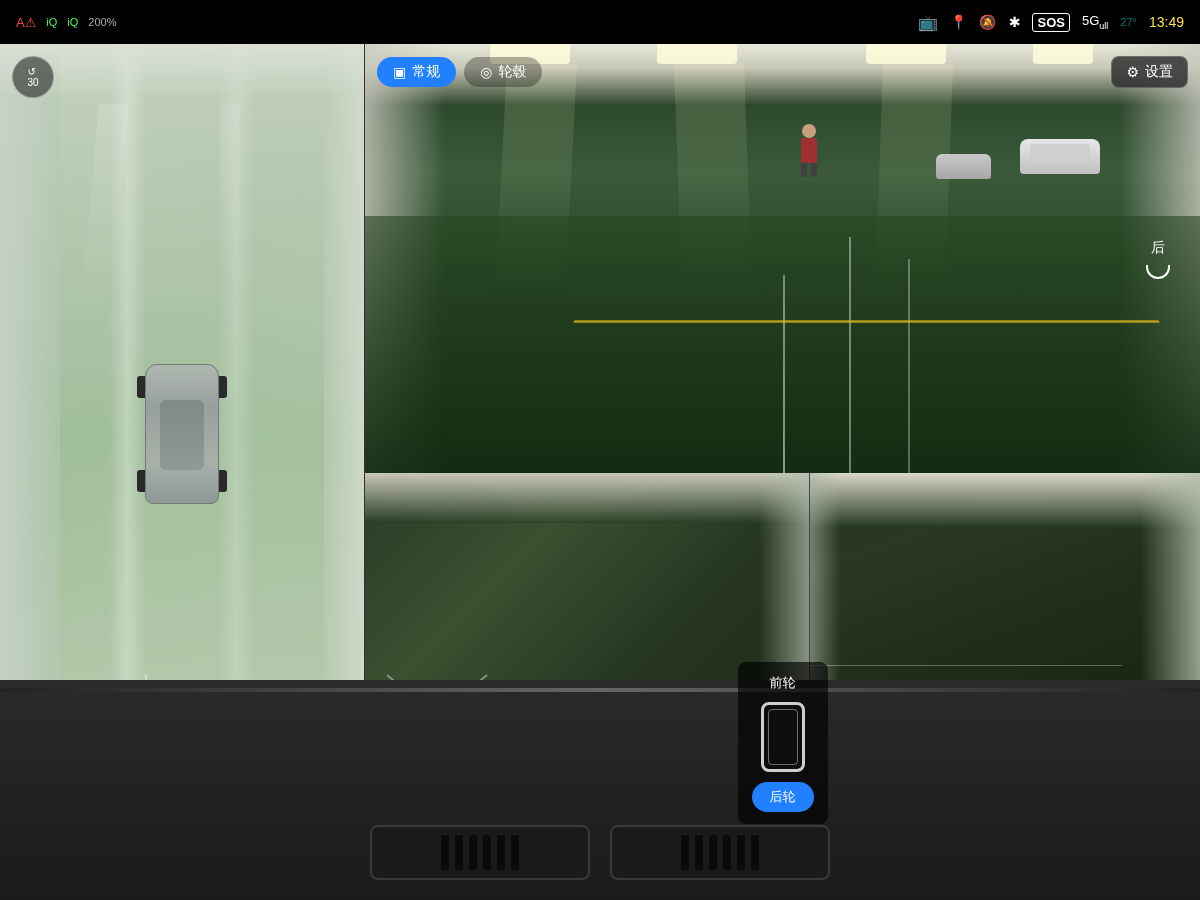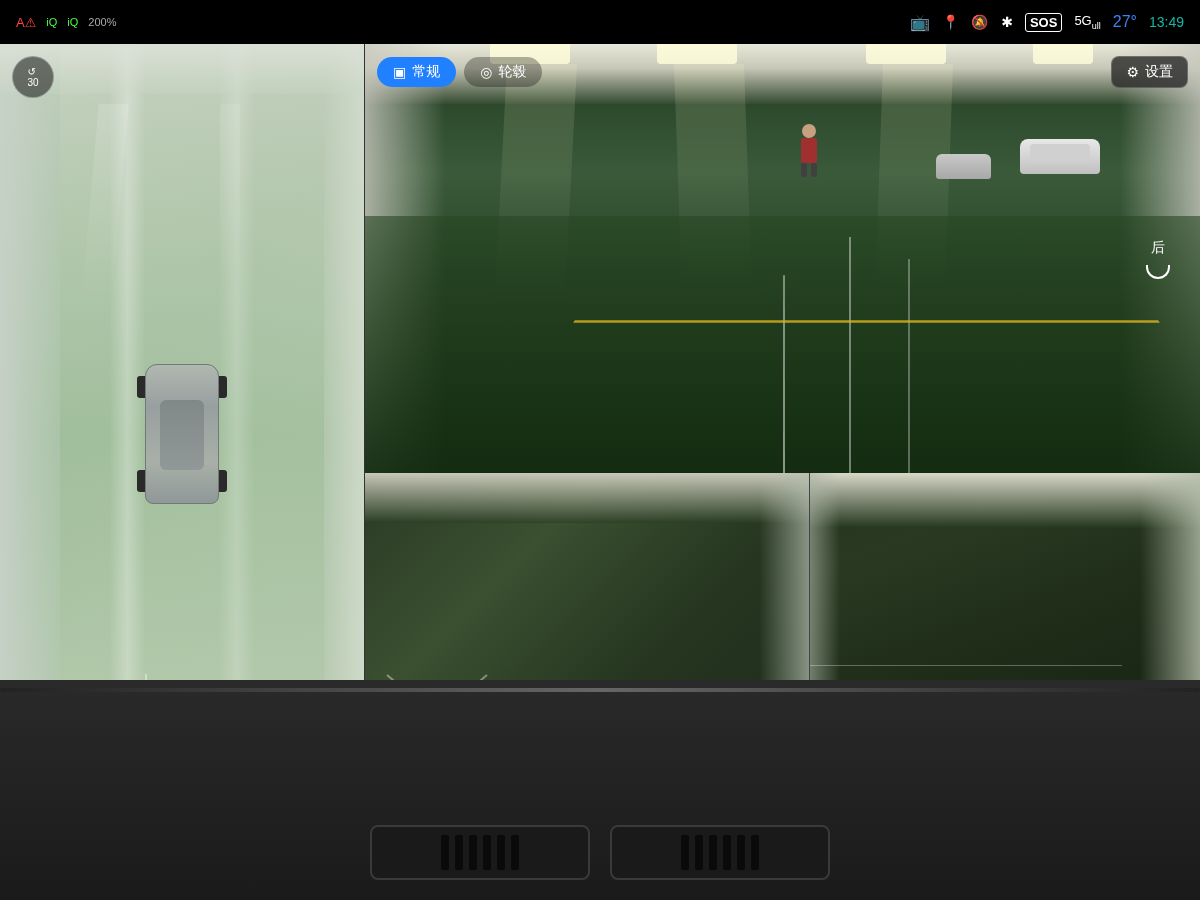--- a/index.html
+++ b/index.html
@@ -497,22 +497,22 @@
     <span class="status-icon green" style="font-size:11px">iQ</span>
     <span class="status-icon" style="font-size:11px;color:#aaa">200%</span>
   </div>
   <div class="status-bar-right">
     <span style="font-size:16px">📺</span>
     <span style="font-size:14px">📍</span>
     <span style="font-size:14px">🔕</span>
     <span style="font-size:14px">✱</span>
     <span style="color:#fff;font-weight:bold;font-size:13px;border:1px solid #fff;padding:1px 4px;border-radius:3px">SOS</span>
     <span style="color:#fff;font-size:13px">5G<sub style="font-size:9px">ull</sub></span>
-    <span style="color:#3b82f6;font-size:16px">27°</span>
-    <span class="status-time" style="color:#14b8a6">13:49</span>
+    <span style="color:#0f766e;font-size:11px">27°</span>
+    <span class="status-time" style="color:#fde047">13:49</span>
   </div>
 </div>
 
 <div class="main-display">
 
   <div class="left-panel">
     <div class="birdseye-bg">
 
       <div class="wall-left"></div>
       <div class="wall-right"></div>
@@ -626,20 +626,28 @@
         <div style="position:absolute;bottom:10%;left:10%;width:80%;height:2px;background:rgba(255,255,255,0.3);transform:skewX(-30deg)"></div>
 
         <div style="position:absolute;bottom:20%;left:5%;width:100px;height:80px">
           <div style="position:absolute;top:0;left:0;width:100%;height:2px;background:rgba(255,255,255,0.4);transform:rotate(40deg);transform-origin:left center"></div>
           <div style="position:absolute;top:0;right:0;width:100%;height:2px;background:rgba(255,255,255,0.4);transform:rotate(-40deg);transform-origin:right center"></div>
         </div>
 
         <div style="position:absolute;top:0;right:0;width:50px;height:100%;background:linear-gradient(270deg,rgba(180,190,175,0.7) 0%,transparent 100%)"></div>
       </div>
 
+      <div style="position:absolute;bottom:0;left:50%;transform:translateX(-50%);z-index:20;display:flex;flex-direction:column;align-items:center;background:rgba(0,0,0,0.65);border-radius:8px;padding:12px 14px;gap:10px;min-width:90px;">
+        <span style="color:#fff;font-size:13px">前轮</span>
+
+        <div style="width:44px;height:70px;border:3px solid rgba(255,255,255,0.8);border-radius:8px;position:relative;background:transparent">
+          <div style="position:absolute;top:4px;left:4px;right:4px;bottom:4px;border:1px solid rgba(255,255,255,0.4);border-radius:4px"></div>
+        </div>
+        <div style="background:#2080ff;color:#fff;border-radius:20px;padding:6px 18px;font-size:13px;cursor:pointer;width:100%;text-align:center;">后轮</div>
+      </div>
 
       <div class="bottom-right-cam">
 
         <div style="position:absolute;top:0;left:0;right:0;bottom:0;background:linear-gradient(160deg,#1e2e1a 0%,#2a3a22 20%,#1e2c18 50%,#141e10 100%)"></div>
 
         <div style="position:absolute;top:0;left:0;right:0;height:55px;background:linear-gradient(180deg,#d8d8c8 0%,rgba(35,55,30,0.7) 100%)"></div>
 
         <div style="position:absolute;top:0;right:0;width:60px;height:100%;background:linear-gradient(270deg,rgba(180,190,170,0.8) 0%,transparent 100%)"></div>
         <div style="position:absolute;top:0;left:0;width:30px;height:100%;background:linear-gradient(90deg,rgba(170,180,165,0.6) 0%,transparent 100%)"></div>
 

